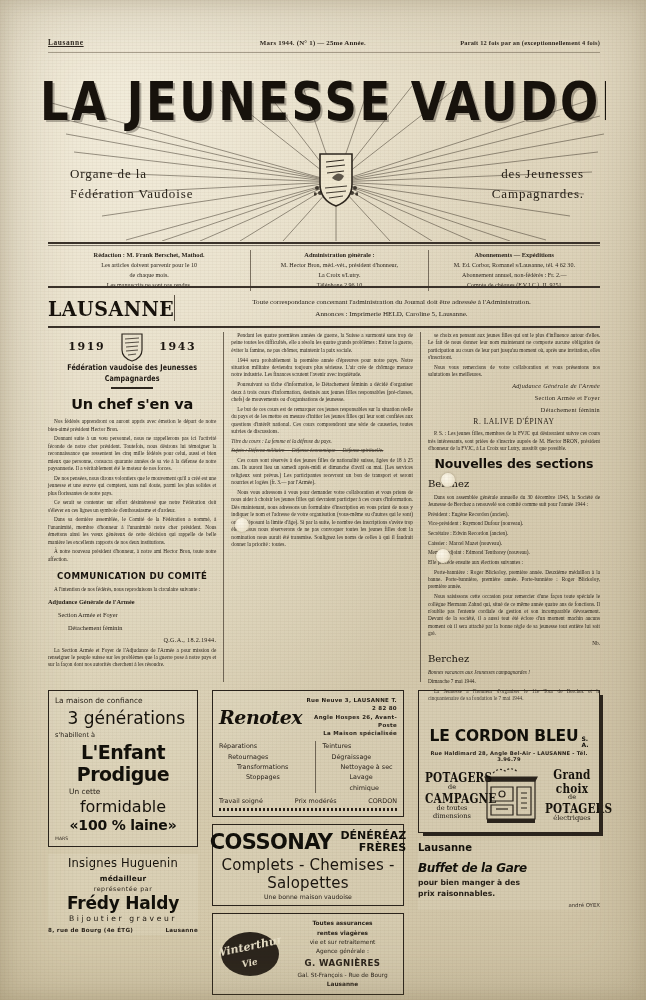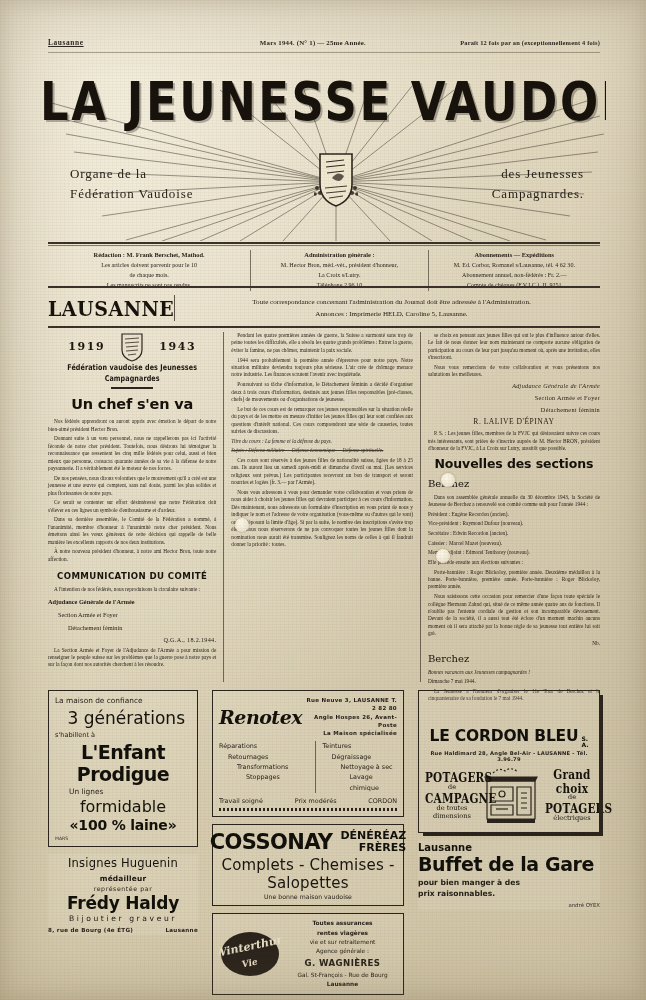--- a/index.html
+++ b/index.html
@@ -155,21 +155,21 @@
   .cordon-hd .sa{font-family:"DejaVu Sans",sans-serif;font-weight:bold;font-size:6px;line-height:1.05;margin-left:3px;text-align:left;color:#12100a;}
   .cordon-ad{text-align:center;font-family:"DejaVu Sans",sans-serif;font-weight:bold;font-size:5.2px;letter-spacing:.2px;color:#2a231b;margin-top:1px;}
   .cordon-body{display:flex;align-items:center;margin-top:3px;}
   .cordon-body .sidec{width:54px;text-align:center;font-family:"DejaVu Serif",serif;color:#15110b;}
   .cordon-body .sidec .hw{font-weight:bold;font-size:10.5px;letter-spacing:.2px;transform:scaleY(1.15);display:block;}
   .cordon-body .sidec .sw{font-size:6.4px;display:block;margin:.5px 0;}
   .cordon-body .sidec .nw{font-size:6.6px;display:block;line-height:1.3;}
   .cordon-body .pic{flex:1;display:flex;justify-content:center;}
 
   .buffet .l1{font-family:"DejaVu Sans",sans-serif;font-weight:bold;font-size:10px;color:#15110b;}
-  .buffet .l2{font-family:"DejaVu Sans",sans-serif;font-weight:bold;font-size:19px;letter-spacing:-.4px;color:#12100a;margin:0 0 2px;}
+  .buffet .l2{font-family:"DejaVu Sans",sans-serif;font-weight:bold;font-size:12px;letter-spacing:-.4px;color:#12100a;margin:8px 0 2px;font-style:italic;}
   .buffet .l3{font-family:"DejaVu Sans",sans-serif;font-weight:bold;font-size:7.6px;line-height:1.45;color:#241e16;}
   .buffet .cred{text-align:right;font-family:"DejaVu Sans",sans-serif;font-size:5.4px;color:#3a322a;margin-top:3px;}
 
   .huguenin{text-align:center;}
   .huguenin .h1{font-family:"DejaVu Sans",sans-serif;font-size:11.5px;color:#16120c;letter-spacing:.2px;}
   .huguenin .h1 .md{font-size:7.4px;font-weight:bold;}
   .huguenin .h2x{font-family:"DejaVu Sans",sans-serif;font-size:6.2px;color:#2a231b;margin:1px 0;letter-spacing:.6px;}
   .huguenin .h3x{font-family:"DejaVu Sans",sans-serif;font-weight:bold;font-size:17px;color:#12100a;letter-spacing:-.2px;}
   .huguenin .h4x{font-family:"DejaVu Sans",sans-serif;font-size:7.6px;color:#1a150f;letter-spacing:2.6px;margin-top:1px;}
   .huguenin .h5x{display:flex;justify-content:space-between;font-family:"DejaVu Sans",sans-serif;
@@ -383,21 +383,21 @@
     </div>
 
     <div class="ads">
 
       <div class="adcol adA">
         <div class="ad enfant">
           <div class="e1">La maison de confiance</div>
           <div class="e2">3 générations</div>
           <div class="e3">s'habillent à</div>
           <div class="e4">L'Enfant Prodigue</div>
-          <div class="e5">Un lignes</div>
+          <div class="e5">Un cette</div>
           <div class="e6">formidable</div>
           <div class="e7">«100 % laine»</div>
           <div class="e8">MARS</div>
         </div>
 
         <div class="ad noborder huguenin">
           <div class="h1"><span>Insignes Huguenin</span> <span class="md">médailleur</span></div>
           <div class="h2x">représentée par</div>
           <div class="h3x">Frédy Haldy</div>
           <div class="h4x">Bijoutier graveur</div>

